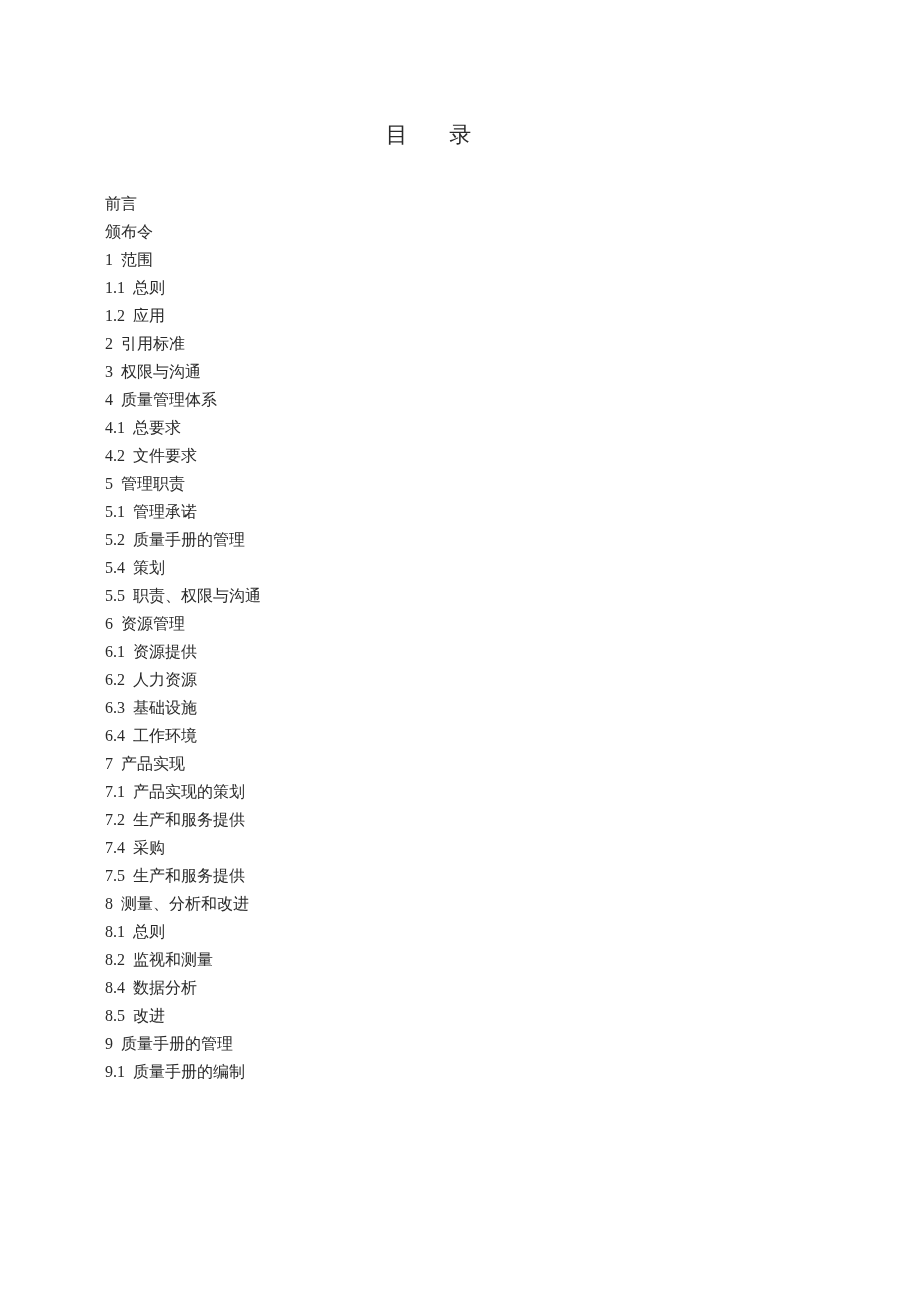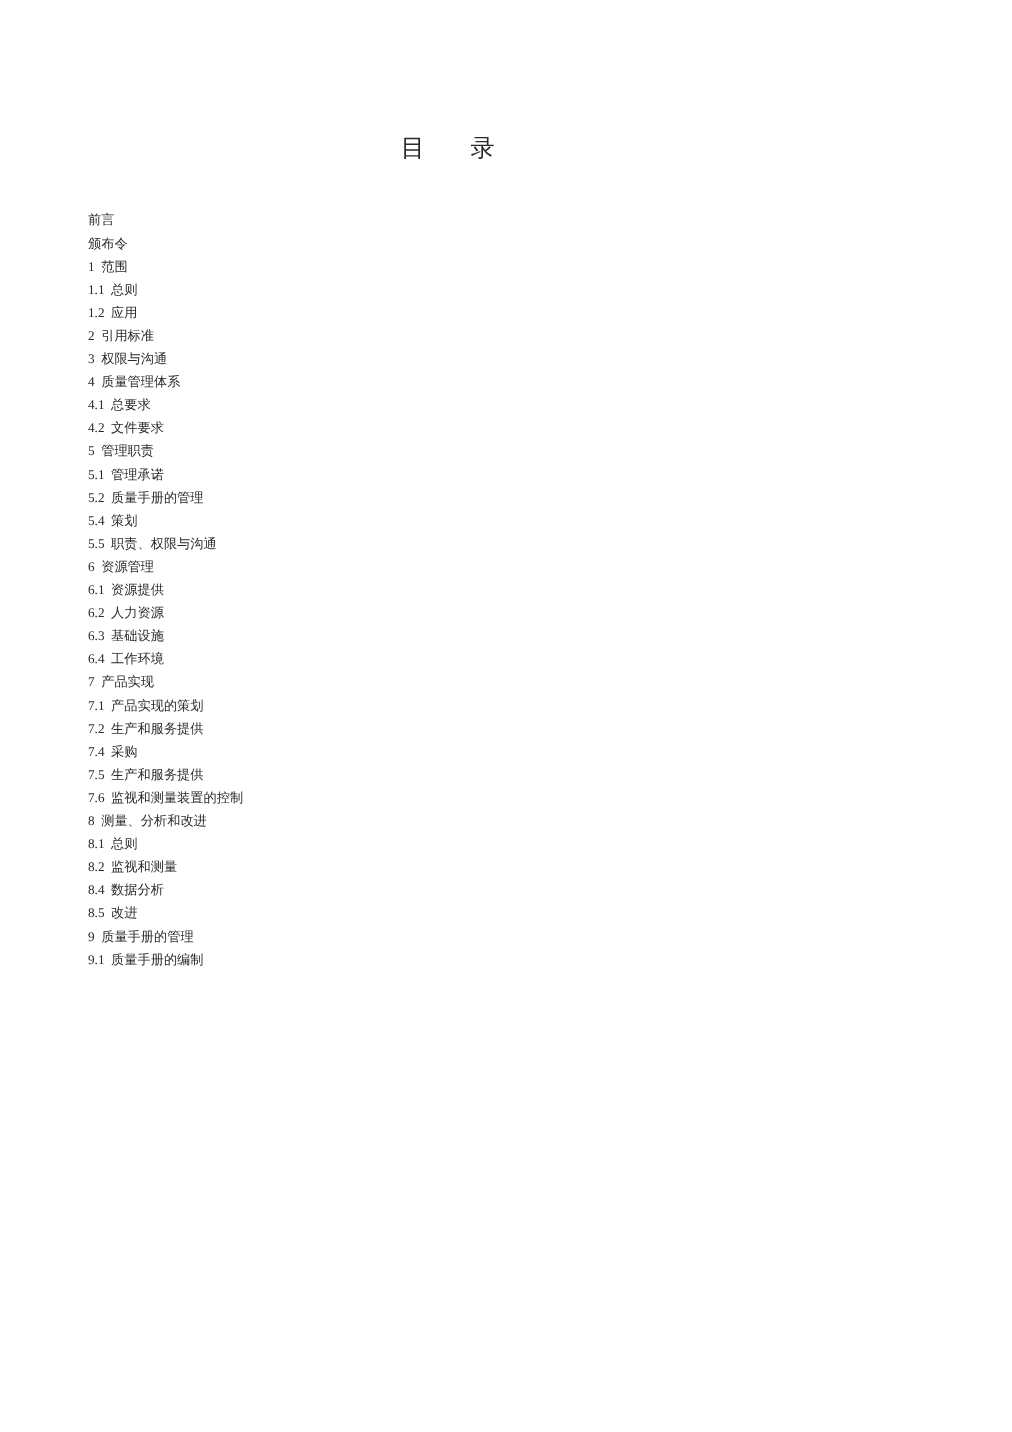--- a/index.html
+++ b/index.html
@@ -8,33 +8,32 @@
       box-sizing: border-box;
     }
     body {
       background: #ffffff;
       width: 920px;
       height: 1302px;
       font-family: "SimSun", "宋体", serif;
       color: #2a2a2a;
     }
     .page {
-      padding: 120px 150px 0 62px;
+      padding: 120px 150px 0 105px;
     }
     .title {
       text-align: center;
       font-size: 22px;
       letter-spacing: 18px;
       margin-bottom: 40px;
       font-weight: normal;
     }
     .toc {
-      font-size: 12px;
+      font-size: 16px;
       line-height: 1.75;
-      margin-left: 18px;
     }
     .toc-entry {
       white-space: pre;
     }
   </style>
 </head>
 <body>
 
 <div class="page">
   <h1 class="title">目 录</h1>
@@ -57,21 +56,20 @@
       <div class="toc-entry"><span>6</span>  <span>资源管理</span></div>
       <div class="toc-entry"><span>6.1</span>  <span>资源提供</span></div>
       <div class="toc-entry"><span>6.2</span>  <span>人力资源</span></div>
       <div class="toc-entry"><span>6.3</span>  <span>基础设施</span></div>
       <div class="toc-entry"><span>6.4</span>  <span>工作环境</span></div>
       <div class="toc-entry"><span>7</span>  <span>产品实现</span></div>
       <div class="toc-entry"><span>7.1</span>  <span>产品实现的策划</span></div>
       <div class="toc-entry"><span>7.2</span>  <span>生产和服务提供</span></div>
       <div class="toc-entry"><span>7.4</span>  <span>采购</span></div>
       <div class="toc-entry"><span>7.5</span>  <span>生产和服务提供</span></div>
-      <div class="toc-entry"><span>7.6</span>  <span>监视和测量装置的控制</span></div>
       <div class="toc-entry"><span>8</span>  <span>测量、分析和改进</span></div>
       <div class="toc-entry"><span>8.1</span>  <span>总则</span></div>
       <div class="toc-entry"><span>8.2</span>  <span>监视和测量</span></div>
       <div class="toc-entry"><span>8.4</span>  <span>数据分析</span></div>
       <div class="toc-entry"><span>8.5</span>  <span>改进</span></div>
       <div class="toc-entry"><span>9</span>  <span>质量手册的管理</span></div>
       <div class="toc-entry"><span>9.1</span>  <span>质量手册的编制</span></div>
     </div>
 </div>
 

